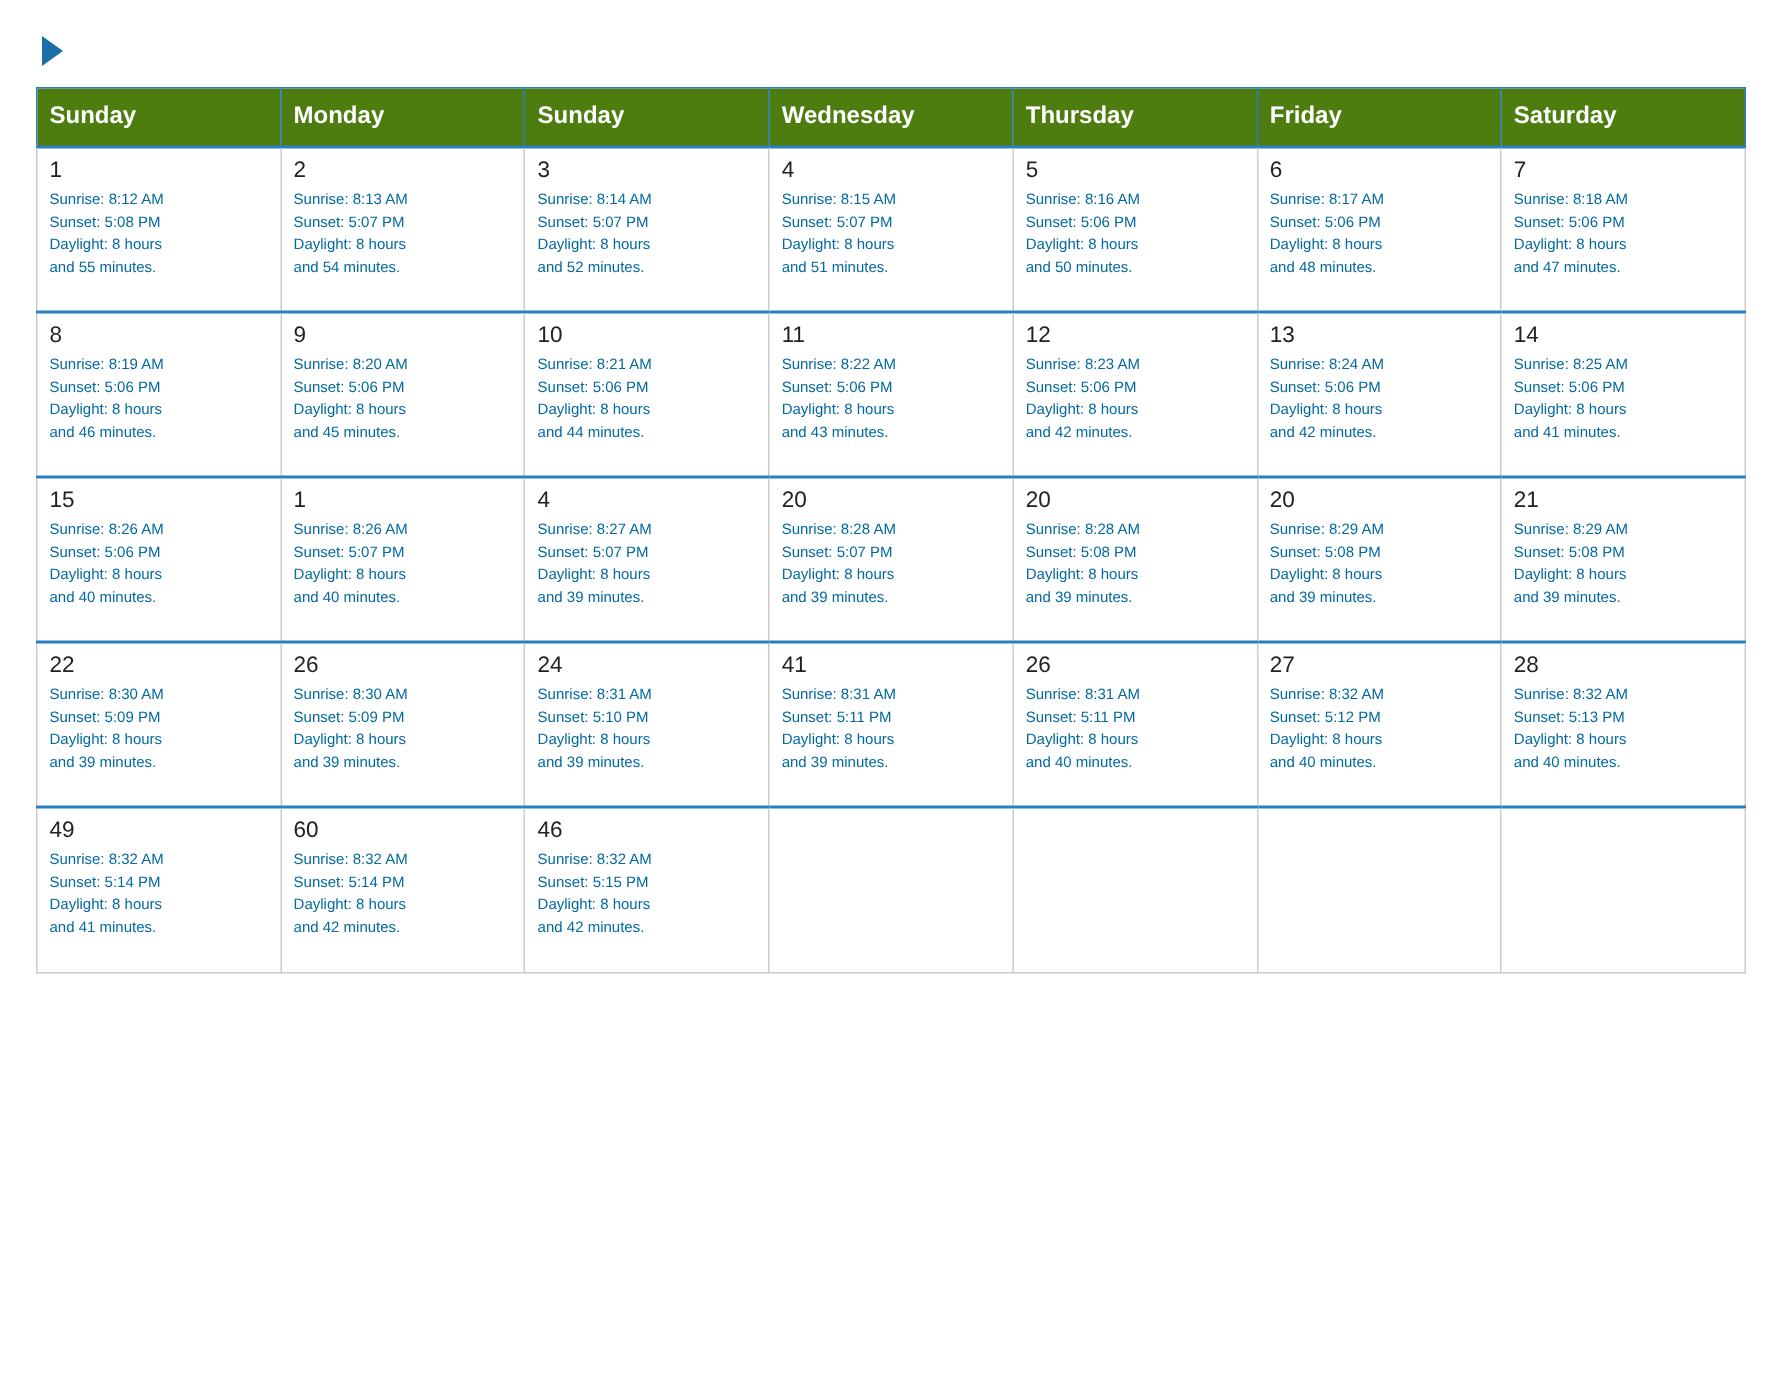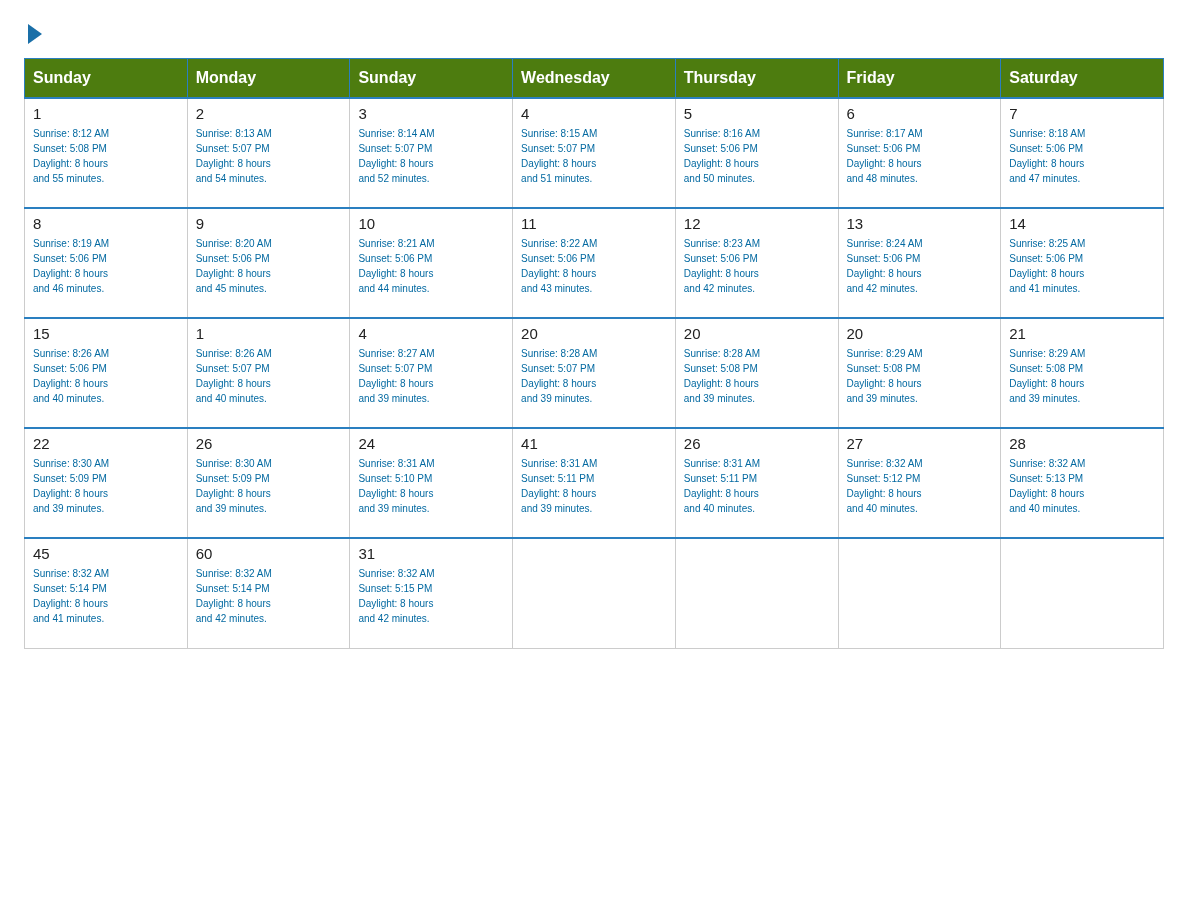--- a/index.html
+++ b/index.html
@@ -389,39 +389,39 @@
         <div class="day-info">
           Sunrise: 8:32 AM<br>
           Sunset: 5:13 PM<br>
           Daylight: 8 hours<br>
           and 40 minutes.
         </div>
       </td>
       </tr>
       <tr>
         <td>
-        <span class="day-num">45</span>
+        <span class="day-num">49</span>
         <div class="day-info">
           Sunrise: 8:32 AM<br>
           Sunset: 5:14 PM<br>
           Daylight: 8 hours<br>
           and 41 minutes.
         </div>
       </td>
         <td>
         <span class="day-num">60</span>
         <div class="day-info">
           Sunrise: 8:32 AM<br>
           Sunset: 5:14 PM<br>
           Daylight: 8 hours<br>
           and 42 minutes.
         </div>
       </td>
         <td>
-        <span class="day-num">31</span>
+        <span class="day-num">46</span>
         <div class="day-info">
           Sunrise: 8:32 AM<br>
           Sunset: 5:15 PM<br>
           Daylight: 8 hours<br>
           and 42 minutes.
         </div>
       </td>
         <td class="empty"></td>
         <td class="empty"></td>
         <td class="empty"></td>

